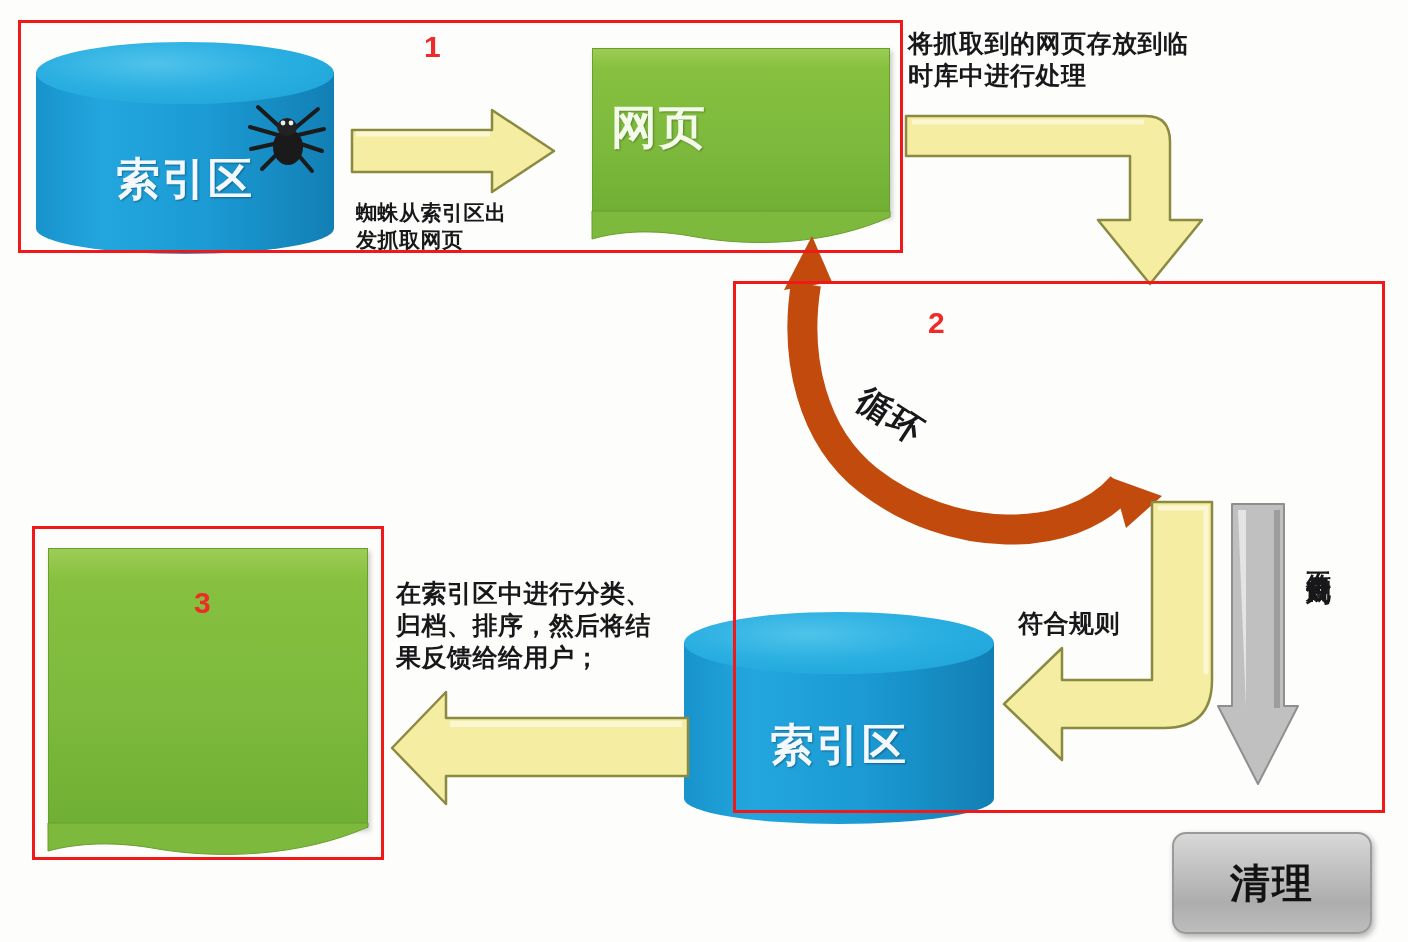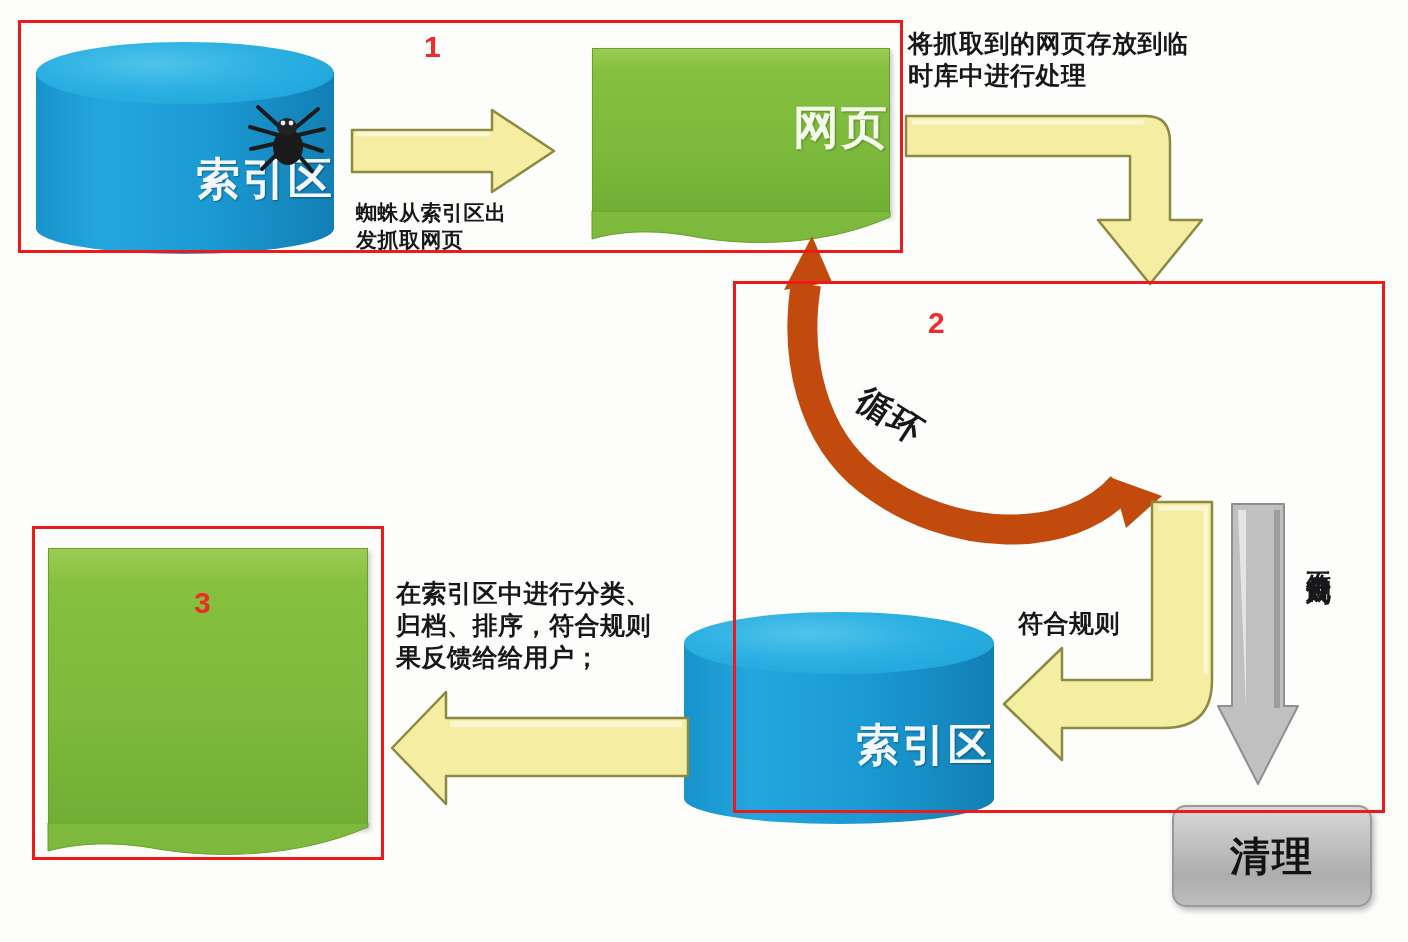--- a/index.html
+++ b/index.html
@@ -42,21 +42,21 @@
     border-radius: 0 0 50% 50% / 0 0 14% 14%;
   }
   .cyl .top {
     position: absolute;
     left: 0; right: 0;
     border-radius: 50%;
   }
   .cyl .label {
     position: absolute;
     left: 0; right: 0;
-    text-align: right;
+    text-align: center;
     color: #f2f8fd;
     font-weight: 600;
     letter-spacing: 2px;
     text-shadow: 1px 1px 2px rgba(0,0,0,.35);
   }
 
   
   .cyl-blue .body { background: linear-gradient(to right,#1893cc 0%,#23a6dd 22%,#1b9ad4 58%,#127fb4 100%); }
   .cyl-blue .top  { background: radial-gradient(ellipse at 40% 35%, #4fc3ea 0%, #2cb0e2 45%, #1ba2d8 100%); }
   
@@ -71,25 +71,26 @@
     box-shadow: 2px 3px 5px rgba(0,0,0,.22);
   }
   .docshape .wave {
     position: absolute;
     left: -1px; right: -1px; bottom: -26px;
     height: 30px;
   }
   .docshape .label {
     position: absolute;
     left: 0; right: 0;
-    text-align: right;
+    text-align: left;
     color: #f4fae9;
     font-weight: 600;
     letter-spacing: 2px;
     text-shadow: 1px 1px 2px rgba(0,0,0,.3);
+    padding-left: 18px;
   }
 
   
   .graybox {
     position: absolute;
     background: linear-gradient(to bottom,#d8d8d8 0%,#c2c2c2 35%,#adadad 70%,#bdbdbd 100%);
     border: 2px solid #9a9a9a;
     border-radius: 14px;
     box-shadow: 2px 3px 6px rgba(0,0,0,.3);
     display: flex;
@@ -204,39 +205,39 @@
   <div class="abs" style="left:1216px; top:500px; width:84px; height:290px;">
     <svg width="84" height="290" viewBox="0 0 84 290">
       <path d="M16 4 L68 4 L68 206 L82 206 L42 284 L2 206 L16 206 Z" fill="#c0c0c0" stroke="#8f8f8f" stroke-width="2" stroke-linejoin="round"></path>
       <path d="M22 10 L30 10 L30 208 Z" fill="#e4e4e4"></path>
       <path d="M58 10 L64 10 L64 208 L58 208 Z" fill="#9d9d9d"></path>
     </svg>
   </div>
 
   <div class="caption caption-vert" style="left:1302px; top:552px; font-size:25px; letter-spacing:2px;">不符合规则</div>
 
-  <div class="graybox" style="left:1172px; top:805px; width:196px; height:98px;font-family:Liberation Mono, monospace;">
+  <div class="graybox" style="left:1172px; top:832px; width:196px; height:98px;font-family:Liberation Mono, monospace;">
     <span class="label" style="font-size:40px;">清理</span>
   </div>
 
   <div class="cyl cyl-blue" style="left:684px; top:612px; width:310px; height:212px;">
     <div class="body" style="top:30px; height:182px;"></div>
     <div class="top" style="top:0; height:62px;"></div>
     <div class="label" style="top:104px; font-size:44px;">索引区</div>
   </div>
 
   <div class="abs" style="left:390px; top:688px; width:300px; height:122px;">
     <svg width="300" height="122" viewBox="0 0 300 122">
       <path d="M298 30 L56 30 L56 4 L2 60 L56 116 L56 88 L298 88 Z" fill="#f5eda2" stroke="#8a8a42" stroke-width="2.5" stroke-linejoin="round"></path>
       <path d="M292 36 L60 36" stroke="#fbf7d2" stroke-width="6" fill="none"></path>
     </svg>
   </div>
 
   <div class="caption" style="left:396px; top:578px; width:260px; font-size:25px; white-space:pre-line;">在索引区中进行分类、
-归档、排序，符合规则
+归档、排序，然后将结
 果反馈给给用户；</div>
 
   <div class="docshape" style="left:48px; top:548px; width:318px; height:278px;">
     <div class="wave">
       <svg width="320" height="30" viewBox="0 0 320 30" preserveAspectRatio="none">
         <path d="M0 0 L320 0 L320 4 C252 34 170 36 110 26 C66 18 30 20 0 28 Z" fill="#7cb93c" stroke="#6a9f2e" stroke-width="1"></path>
       </svg>
     </div>
   </div>
 

